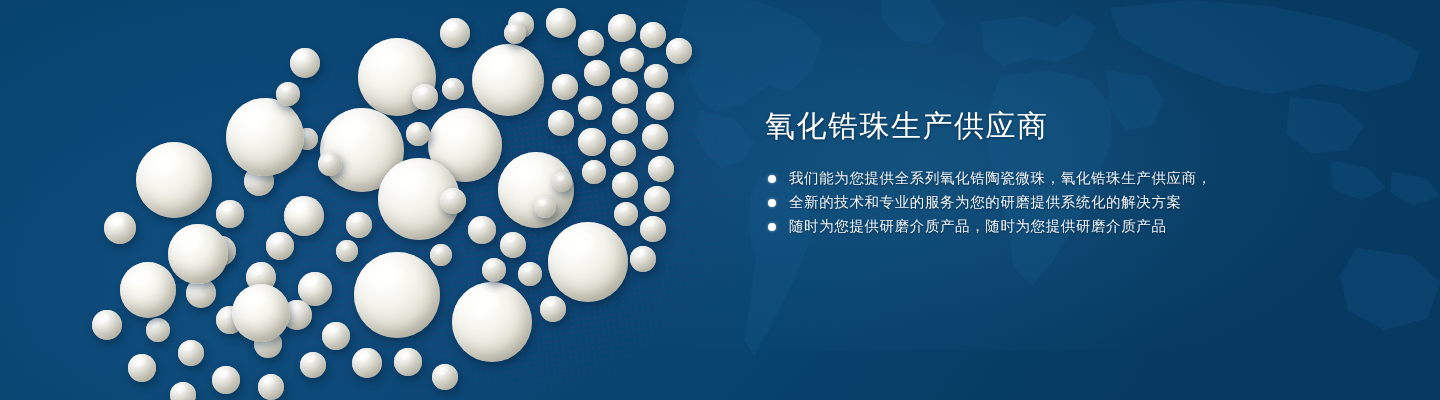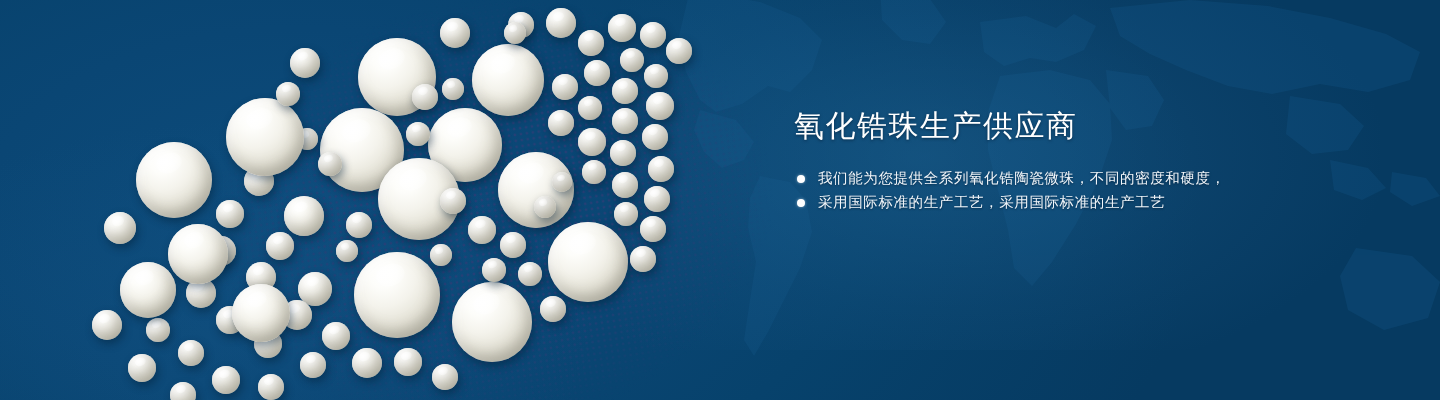--- a/index.html
+++ b/index.html
@@ -76,21 +76,20 @@
     background:radial-gradient(ellipse at 40% 40%, rgba(255,255,255,.95) 0%, rgba(255,255,255,.45) 55%, rgba(255,255,255,0) 100%);
     transform:rotate(-20deg);
   }
   .bead.sm::after { left:24%; top:13%; width:38%; height:30%; }
 
   
   #copy {
     position:absolute;
     left:765px; top:106px;
     width:470px;
-    margin-left:29px;
   }
   #headline {
     font-size:30px;
     line-height:40px;
     color:#ffffff;
     letter-spacing:1.5px;
     font-weight:400;
     text-shadow:0 1px 3px rgba(0,20,40,.55);
     white-space:nowrap;
   }
@@ -243,22 +242,26 @@
     <div class="bead sm" style="left:534px; top:196px; width:22px; height:22px;"></div>
     <div class="bead sm" style="left:552px; top:172px; width:20px; height:20px;"></div>
   </div>
 
   <div id="copy">
     <h1 id="headline">氧化锆珠生产供应商</h1>
 
     <ul id="bullets">
       <li class="bullet">
         <span class="dot"></span>
-        <span>我们能为您提供全系列氧化锆陶瓷微珠，不同的密度和硬度，</span>
+        <span>我们能为您提供全系列氧化锆陶瓷微珠，氧化锆珠生产供应商，</span>
       </li>
       <li class="bullet">
         <span class="dot"></span>
-        <span>采用国际标准的生产工艺，采用国际标准的生产工艺</span>
+        <span>全新的技术和专业的服务为您的研磨提供系统化的解决方案</span>
+      </li>
+      <li class="bullet">
+        <span class="dot"></span>
+        <span>随时为您提供研磨介质产品，随时为您提供研磨介质产品</span>
       </li>
     </ul>
   </div>
 
 </div>
 
 </body></html>

